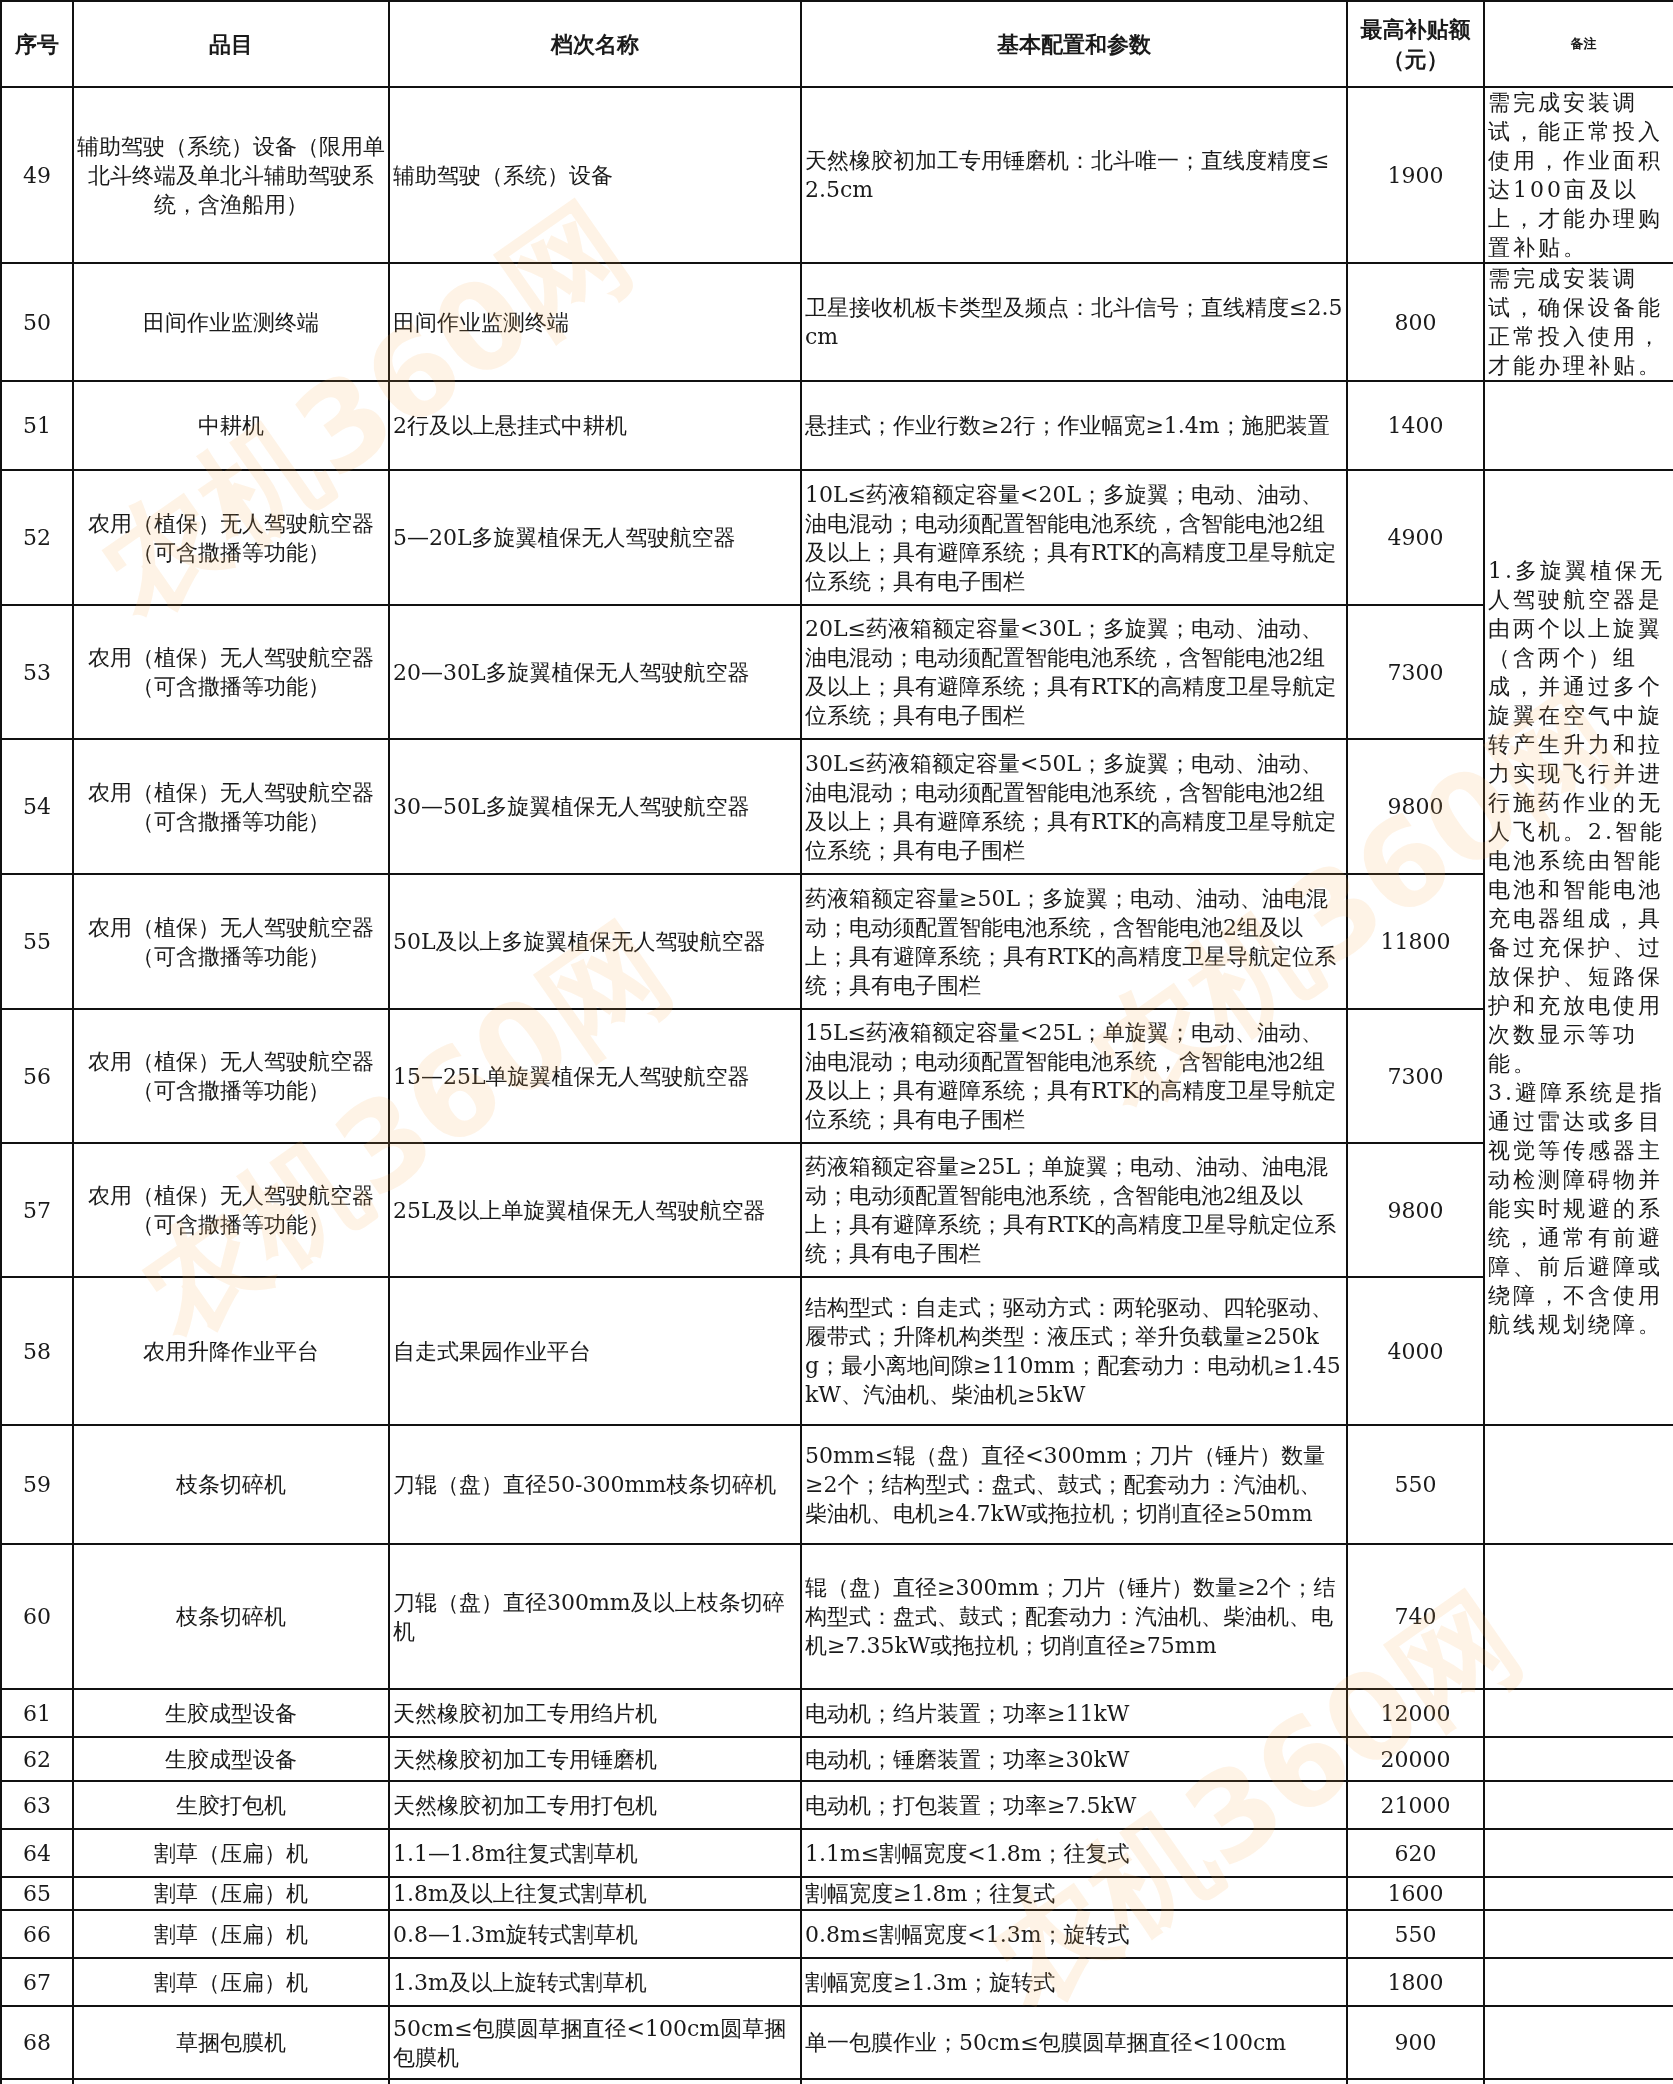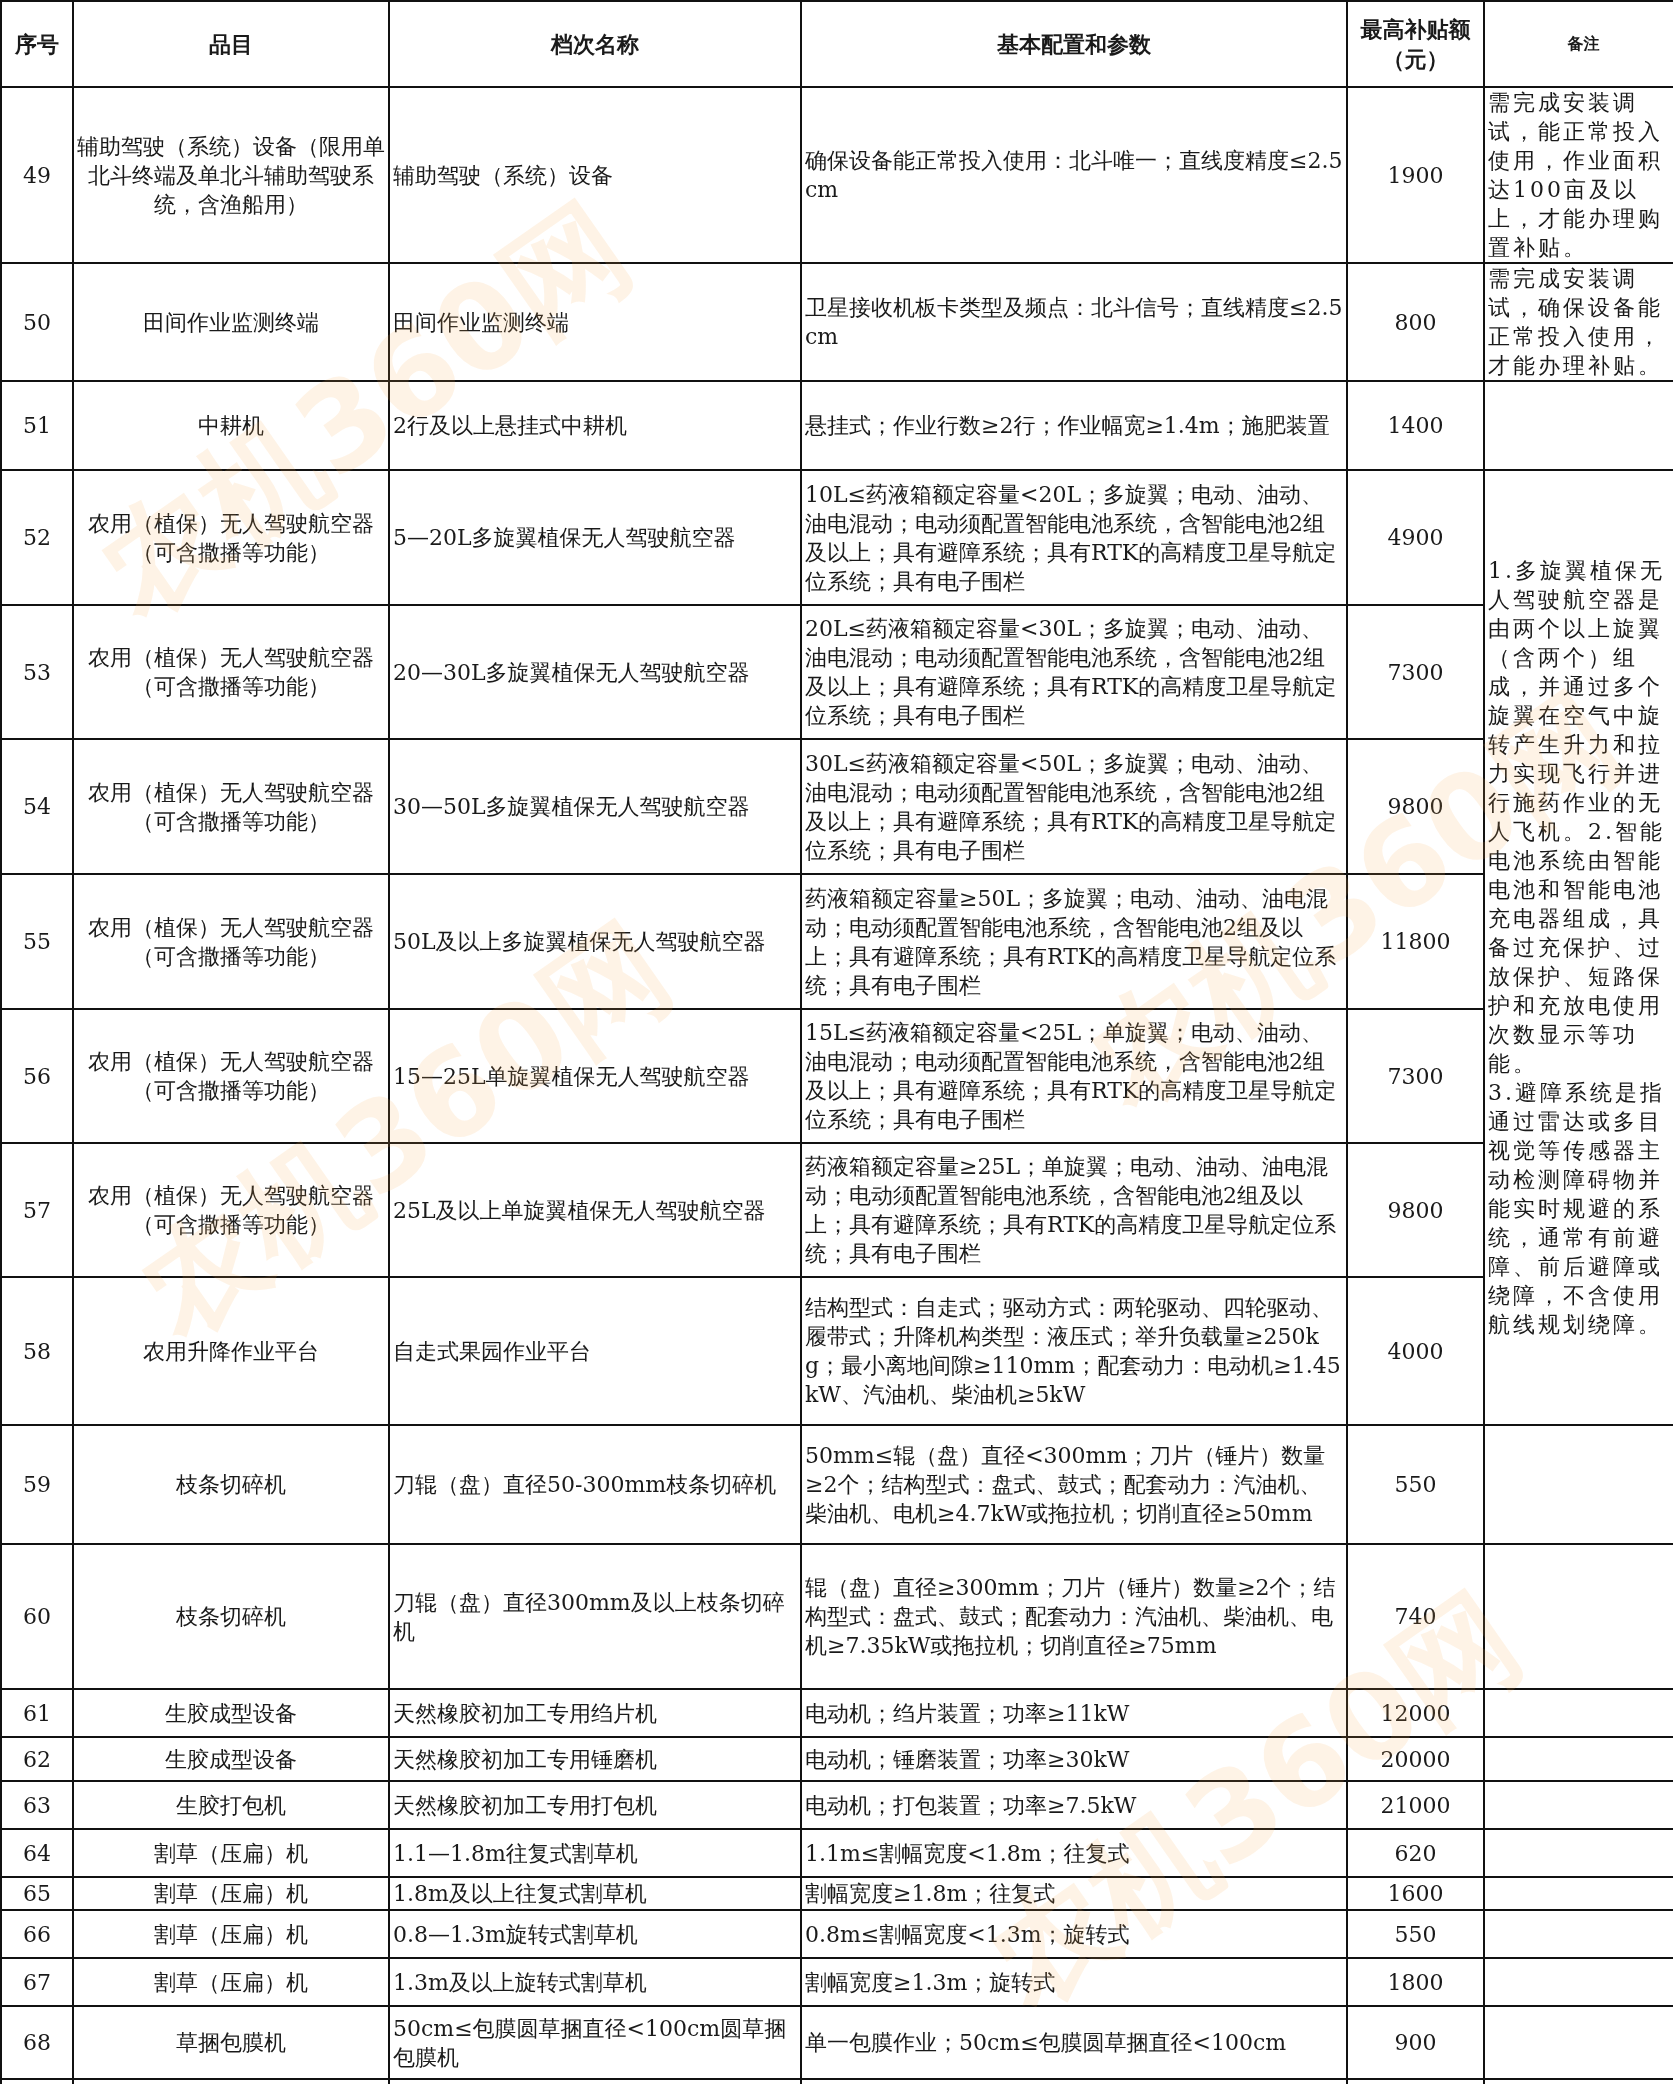--- a/index.html
+++ b/index.html
@@ -32,29 +32,29 @@
       <col style="width:137px">
       <col style="width:190px">
   </colgroup>
   <thead>
     <tr style="height:69px">
       <th>序号</th>
       <th>品目</th>
       <th>档次名称</th>
       <th>基本配置和参数</th>
       <th style="padding:12px 10px;">最高补贴额（元）</th>
-      <th style="font-size:16px;padding-left:12px;">备注</th>
+      <th style="font-size:13px;padding-left:12px;">备注</th>
     </tr>
   </thead>
   <tbody>
     <tr style="height:125px">
       <td class="c-no">49</td>
       <td class="c-item">辅助驾驶（系统）设备（限用单北斗终端及单北斗辅助驾驶系统，含渔船用）</td>
       <td class="c-grade">辅助驾驶（系统）设备</td>
-      <td class="c-spec">确保设备能正常投入使用：北斗唯一；直线度精度≤2.5cm</td>
+      <td class="c-spec">天然橡胶初加工专用锤磨机：北斗唯一；直线度精度≤2.5cm</td>
       <td class="c-amt">1900</td>
       <td class="c-note">需完成安装调试，能正常投入使用，作业面积达100亩及以上，才能办理购置补贴。</td>
     </tr>
     <tr style="height:100px">
       <td class="c-no">50</td>
       <td class="c-item">田间作业监测终端</td>
       <td class="c-grade">田间作业监测终端</td>
       <td class="c-spec">卫星接收机板卡类型及频点：北斗信号；直线精度≤2.5cm</td>
       <td class="c-amt">800</td>
       <td class="c-note">需完成安装调试，确保设备能正常投入使用，才能办理补贴。</td>

